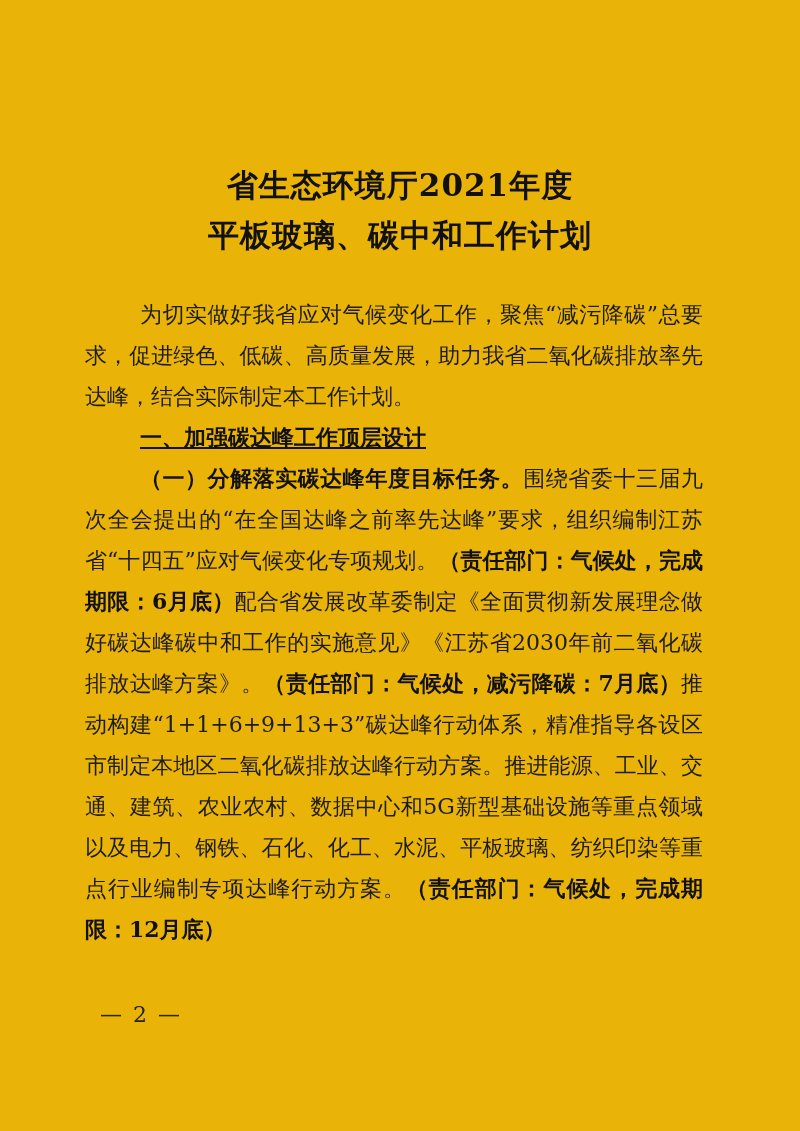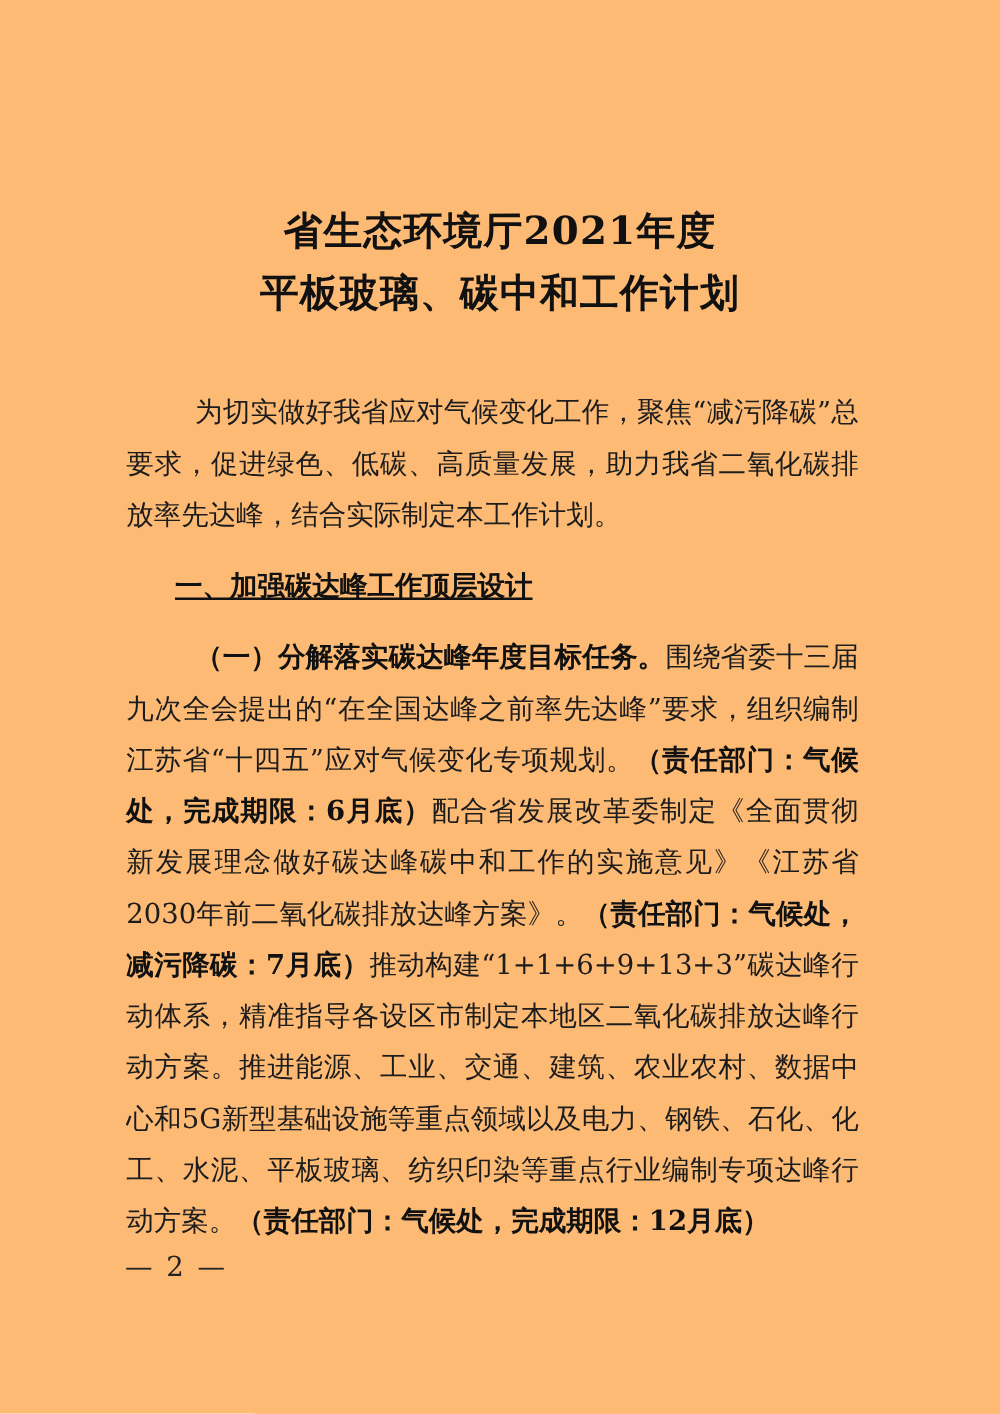--- a/index.html
+++ b/index.html
@@ -2,21 +2,21 @@
 <html><head>
 <meta charset="utf-8">
 <style>
   * { margin: 0; padding: 0; box-sizing: border-box; }
   html, body { background: #ffffff; }
   .page {
     position: relative;
     width: 800px;
     height: 1131px;
     margin: 0 auto;
-    background: #fdba74;
+    background: #eab308;
     color: #1c1c1c;
     font-family: "DejaVu Serif", "Liberation Serif", serif;
     overflow: hidden;
   }
   .doc-title {
     position: absolute;
     top: 160px;
     left: 0;
     width: 100%;
     text-align: center;
@@ -30,21 +30,21 @@
     position: absolute;
     top: 294px;
     left: 85px;
     width: 618px;
     font-size: 22px;
     line-height: 41px;
     text-align: justify;
   }
   .body-para {
     text-indent: 2.5em;
-    margin: 16px;
+    margin: 0;
   }
   .section-heading {
     text-indent: 2.5em;
     margin: 0;
     font-family: "DejaVu Sans", "Liberation Sans", sans-serif;
     font-weight: bold;
     font-size: 22px;
     color: #111111;
     text-decoration: underline;
   }

